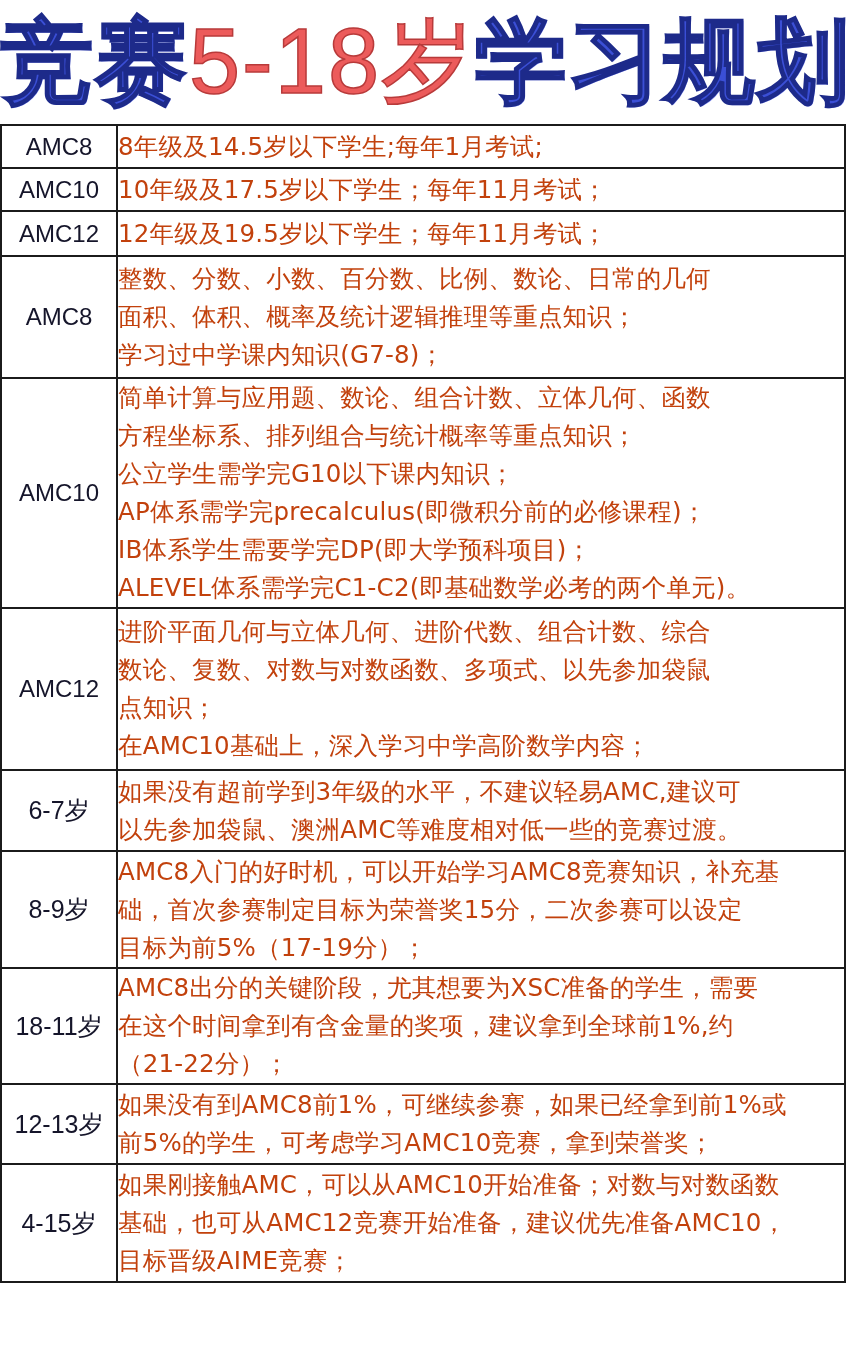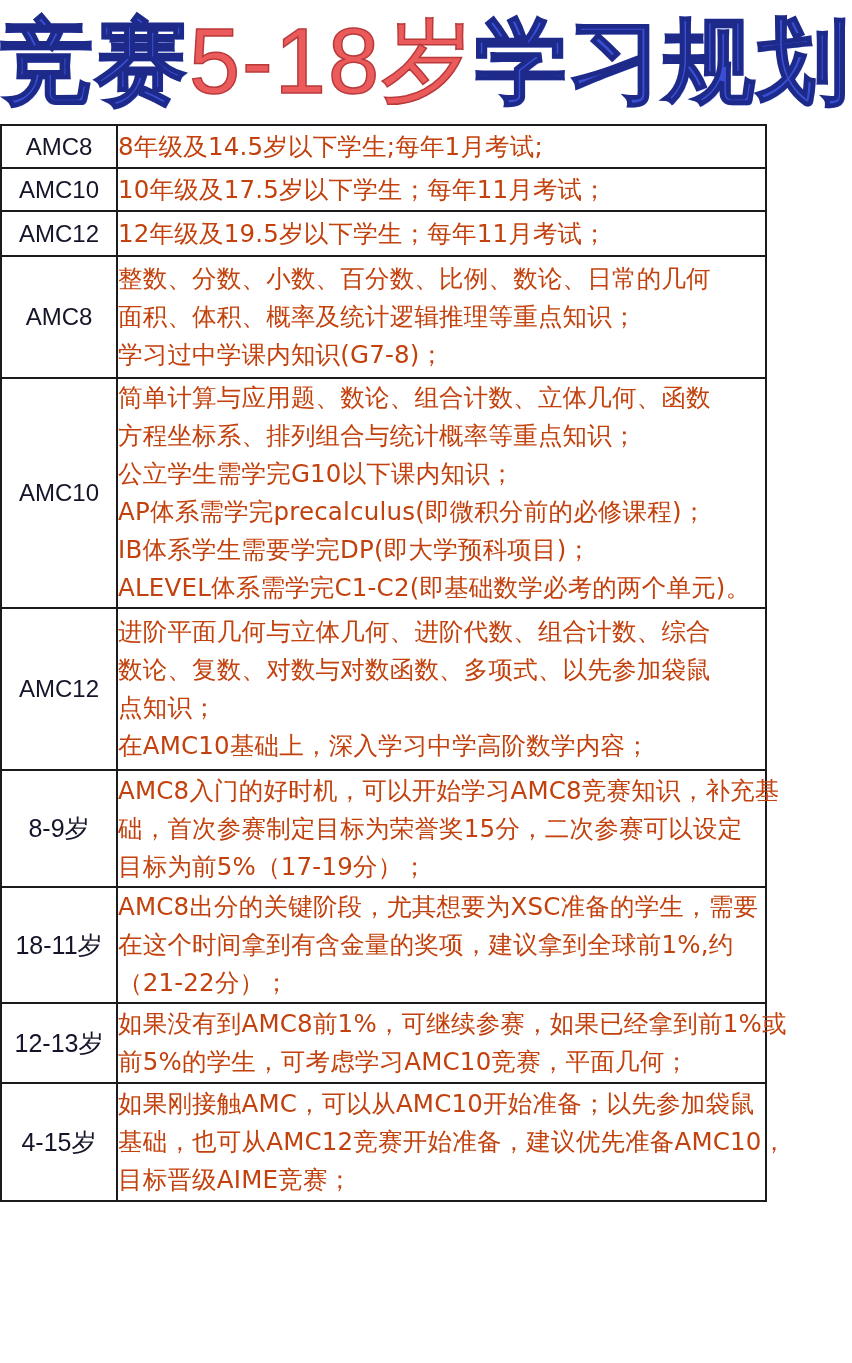--- a/index.html
+++ b/index.html
@@ -37,21 +37,21 @@
   .title .red {
     color: #ec5b5b;
     -webkit-text-stroke: 1.5px #b83a3a;
     font-family: "Liberation Sans", sans-serif;
     font-weight: normal;
   }
   table.plan {
     position: absolute;
     left: 0;
     top: 124px;
-    width: 767px;
+    width: 846px;
     border-collapse: collapse;
     table-layout: fixed;
   }
   table.plan td {
     border: 2px solid #1b1b1b;
     vertical-align: middle;
     padding: 0;
   }
   td.label {
     width: 114px;
@@ -137,20 +137,27 @@
     <tr style="height:162px;">
       <td class="label">AMC12</td>
       <td class="content tight">
         <span class="line">进阶平面几何与立体几何、进阶代数、组合计数、综合</span>
         <span class="line">数论、复数、对数与对数函数、多项式、以先参加袋鼠</span>
         <span class="line">点知识；</span>
         <span class="line">在AMC10基础上，深入学习中学高阶数学内容；</span>
       </td>
     </tr>
 
+    <tr style="height:81px;">
+      <td class="label age">6-7岁</td>
+      <td class="content tight">
+        <span class="line">如果没有超前学到3年级的水平，不建议轻易AMC,建议可</span>
+        <span class="line">以先参加袋鼠、澳洲AMC等难度相对低一些的竞赛过渡。</span>
+      </td>
+    </tr>
 
     <tr style="height:117px;">
       <td class="label age">8-9岁</td>
       <td class="content tight">
         <span class="line">AMC8入门的好时机，可以开始学习AMC8竞赛知识，补充基</span>
         <span class="line">础，首次参赛制定目标为荣誉奖15分，二次参赛可以设定</span>
         <span class="line">目标为前5%（17-19分）；</span>
       </td>
     </tr>
 
@@ -160,27 +167,27 @@
         <span class="line">AMC8出分的关键阶段，尤其想要为XSC准备的学生，需要</span>
         <span class="line">在这个时间拿到有含金量的奖项，建议拿到全球前1%,约</span>
         <span class="line">（21-22分）；</span>
       </td>
     </tr>
 
     <tr style="height:80px;">
       <td class="label age">12-13岁</td>
       <td class="content tight">
         <span class="line">如果没有到AMC8前1%，可继续参赛，如果已经拿到前1%或</span>
-        <span class="line">前5%的学生，可考虑学习AMC10竞赛，平面几何；</span>
+        <span class="line">前5%的学生，可考虑学习AMC10竞赛，拿到荣誉奖；</span>
       </td>
     </tr>
 
     <tr style="height:118px;">
       <td class="label age">4-15岁</td>
       <td class="content tight">
-        <span class="line">如果刚接触AMC，可以从AMC10开始准备；以先参加袋鼠</span>
+        <span class="line">如果刚接触AMC，可以从AMC10开始准备；对数与对数函数</span>
         <span class="line">基础，也可从AMC12竞赛开始准备，建议优先准备AMC10，</span>
         <span class="line">目标晋级AIME竞赛；</span>
       </td>
     </tr>
 
   </tbody>
 </table>
 
 </body></html>

